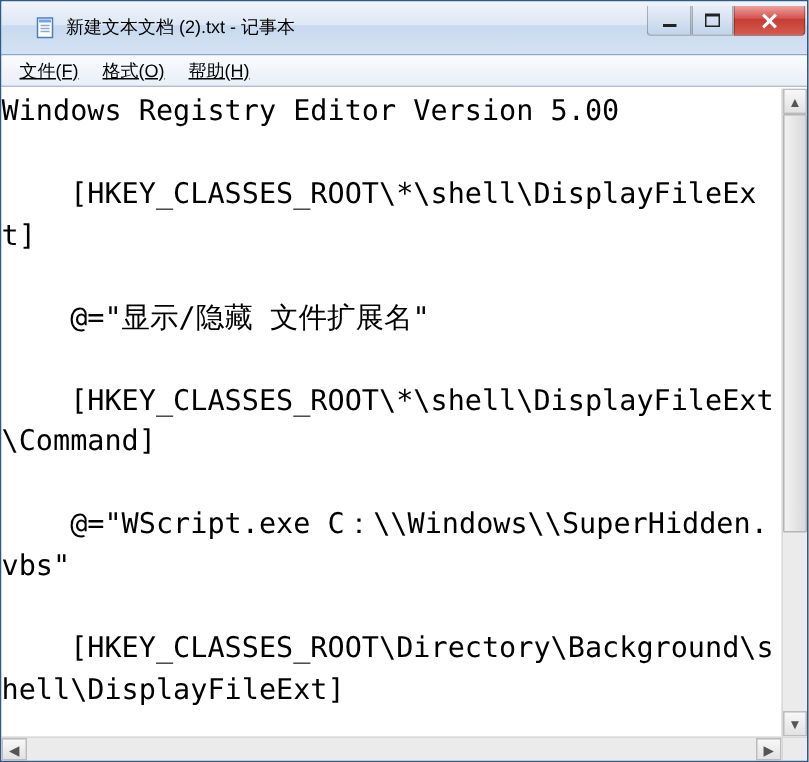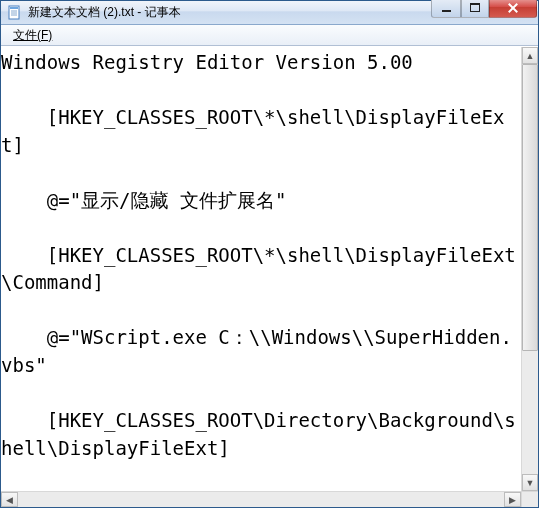--- a/index.html
+++ b/index.html
@@ -13,26 +13,26 @@
   .window {
     width: 539px;
     height: 508px;
     background: #fff;
     border: 1px solid #2c5a8c;
     display: flex;
     flex-direction: column;
     box-shadow: 0 0 8px rgba(0,0,0,0.4);
   }
   .titlebar {
-    height: 24px;
+    height: 36px;
     background: linear-gradient(to bottom, #f0f4fa 0%, #dde7f5 45%, #c9d9ee 46%, #d4e2f3 100%);
     border-bottom: 1px solid #8aa8cc;
     display: flex;
     align-items: center;
-    padding-left: 6px;
+    padding-left: 22px;
   }
   .app-icon {
     width: 16px;
     height: 16px;
     margin-right: 5px;
     display: inline-flex;
     align-items: center;
     justify-content: center;
   }
   .title-text {
@@ -187,20 +187,22 @@
           <div class="glyph"></div>
         </div>
       <div class="win-btn btn-close">
           <div class="glyph"></div>
         </div>
     </div>
   </div>
 
   <div class="menubar">
     <span class="menu-item">文件(F)</span>
+    <span class="menu-item">格式(O)</span>
+    <span class="menu-item">帮助(H)</span>
   </div>
 
   <div class="content-wrap">
     <div class="content">Windows Registry Editor Version 5.00
 
     [HKEY_CLASSES_ROOT\*\shell\DisplayFileExt]
 
     @="显示/隐藏 文件扩展名"
 
     [HKEY_CLASSES_ROOT\*\shell\DisplayFileExt\Command]

